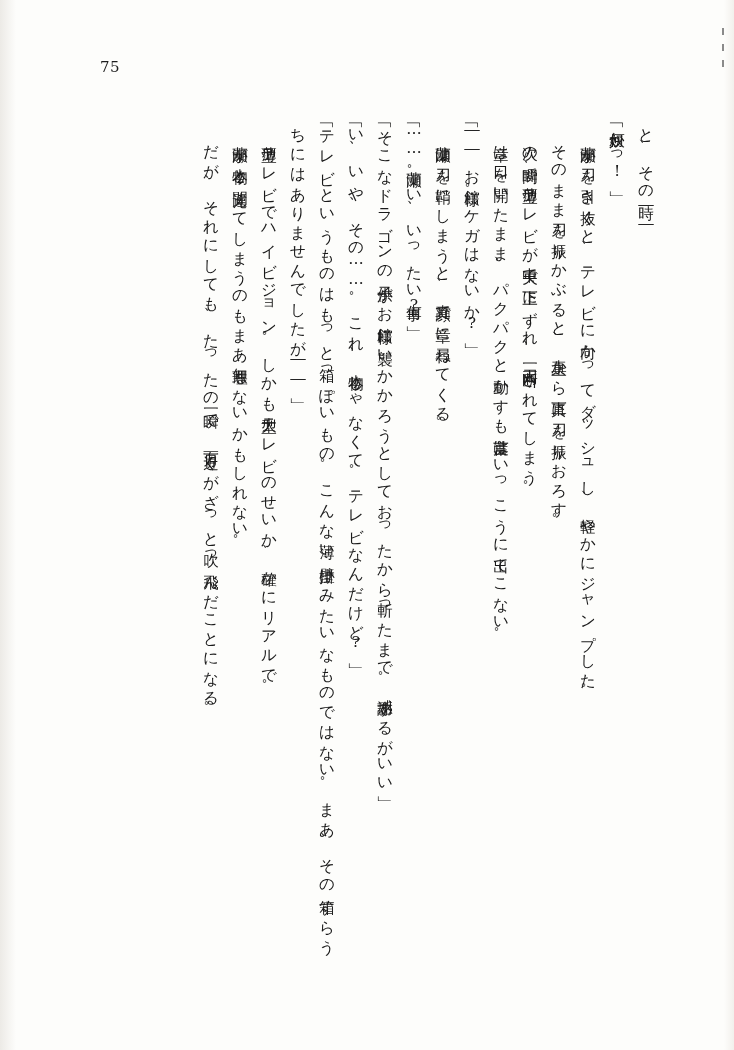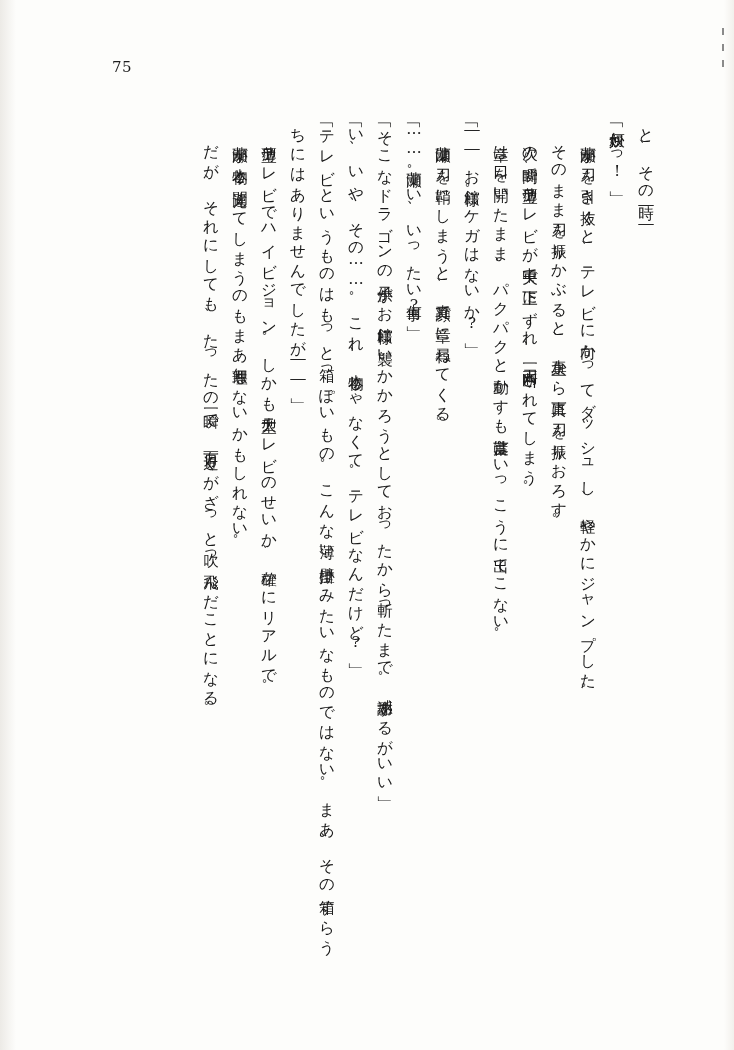--- a/index.html
+++ b/index.html
@@ -28,21 +28,21 @@
   .page::after {
     content: "";
     position: absolute;
     right: 0; top: 0; bottom: 0;
     width: 10px;
     background: linear-gradient(to left, #f2f0ec 0%, rgba(255,255,255,0) 100%);
     pointer-events: none;
   }
   .folio {
     position: absolute;
-    left: 112px;
+    left: 100px;
     top: 58px;
     font-size: 15px;
     letter-spacing: 0.5px;
     color: #1d1d1d;
     font-family: "DejaVu Serif", "Liberation Serif", serif;
   }
   .body-text {
     position: absolute;
     top: 118px;
     right: 74px;

